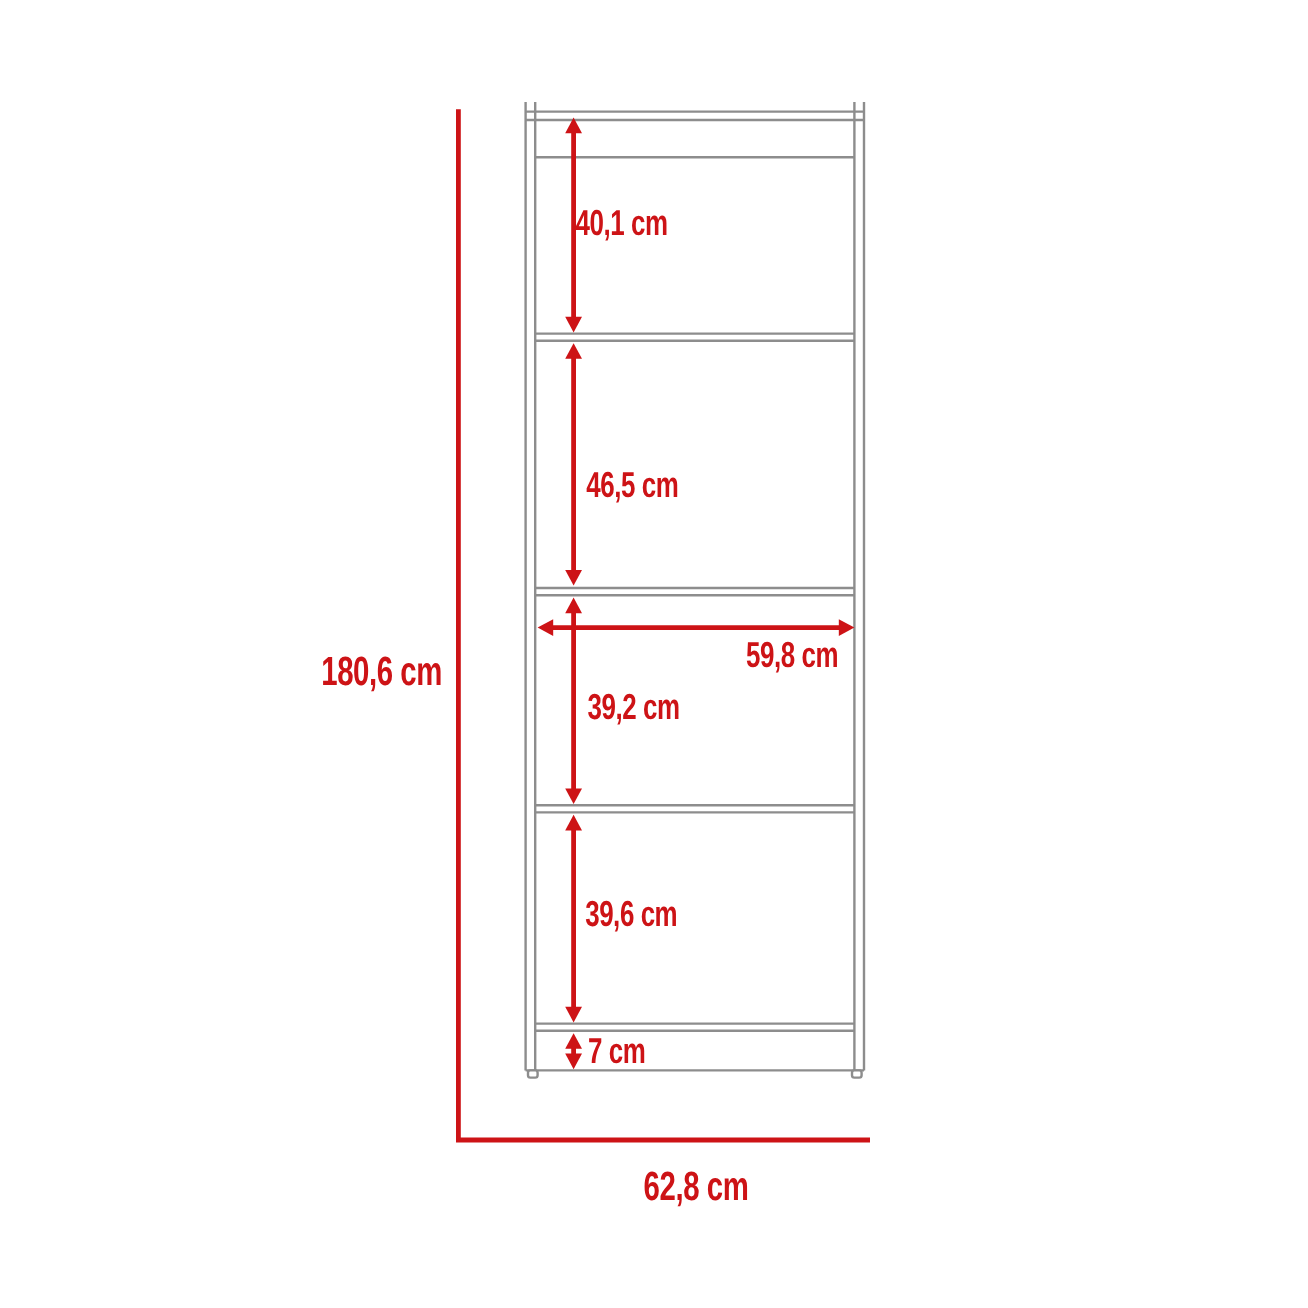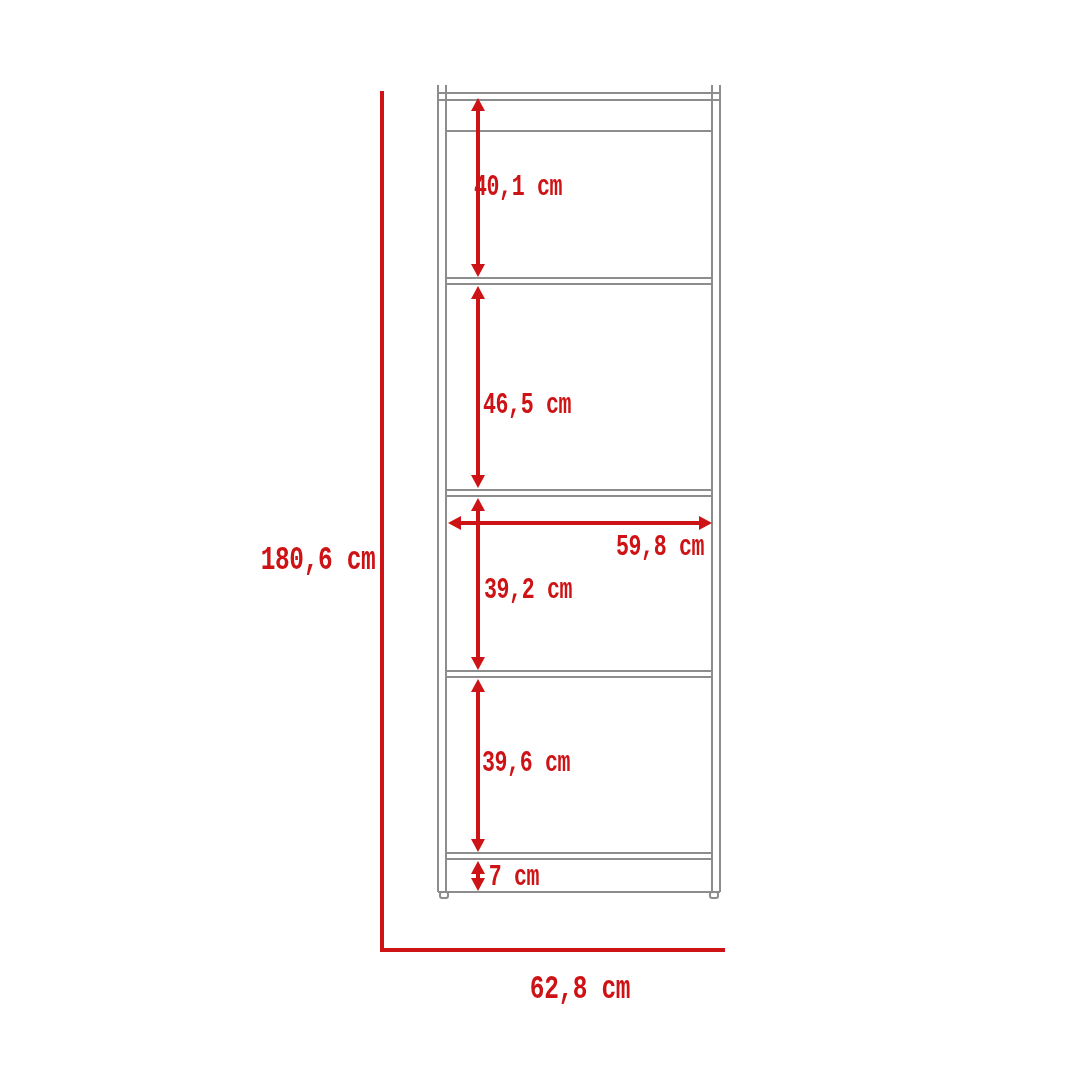--- a/index.html
+++ b/index.html
@@ -6,21 +6,21 @@
     --dimension-red:#cd1316;
     --line-gray:#8d8d8d;
     --bg:#ffffff;
   }
   html,body{margin:0;padding:0;background:var(--bg);}
   .canvas{
     position:relative;
     width:1090px;height:1090px;
     background:var(--bg);
     overflow:hidden;
-    font-family:Liberation Mono, monospace;
+    font-family:Liberation Sans, sans-serif;
   }
   .lineart{position:absolute;left:0;top:0;}
   .gray-stroke{stroke:var(--line-gray);stroke-width:2;fill:none;}
   .gray-shape{stroke:var(--line-gray);stroke-width:2;fill:var(--bg);}
   .red-stroke{stroke:var(--dimension-red);stroke-width:4;fill:none;}
   .red-fill{fill:var(--dimension-red);stroke:none;}
   .dim-label{
     position:absolute;
     color:var(--dimension-red);
     font-weight:700;

